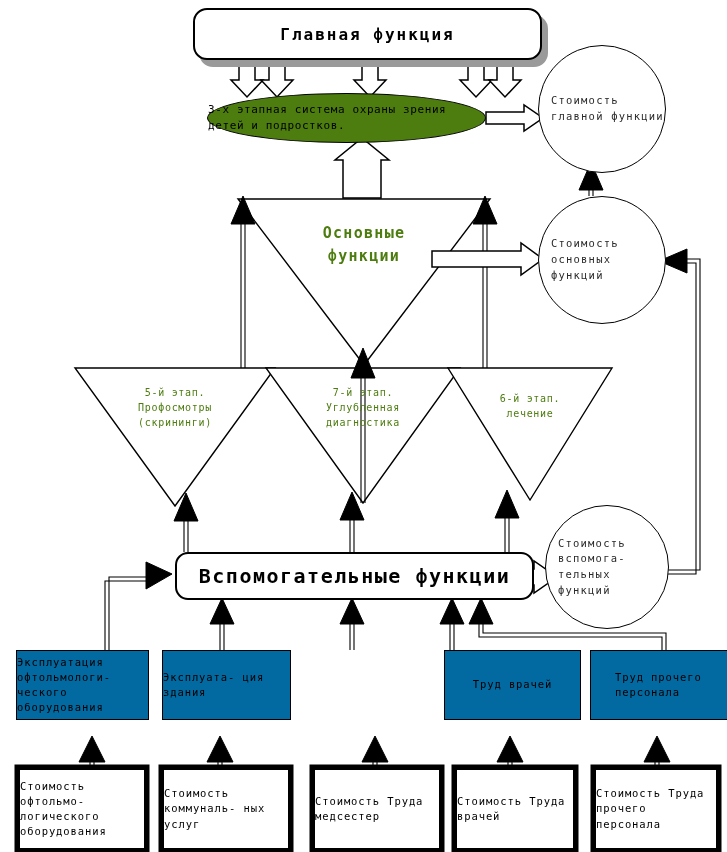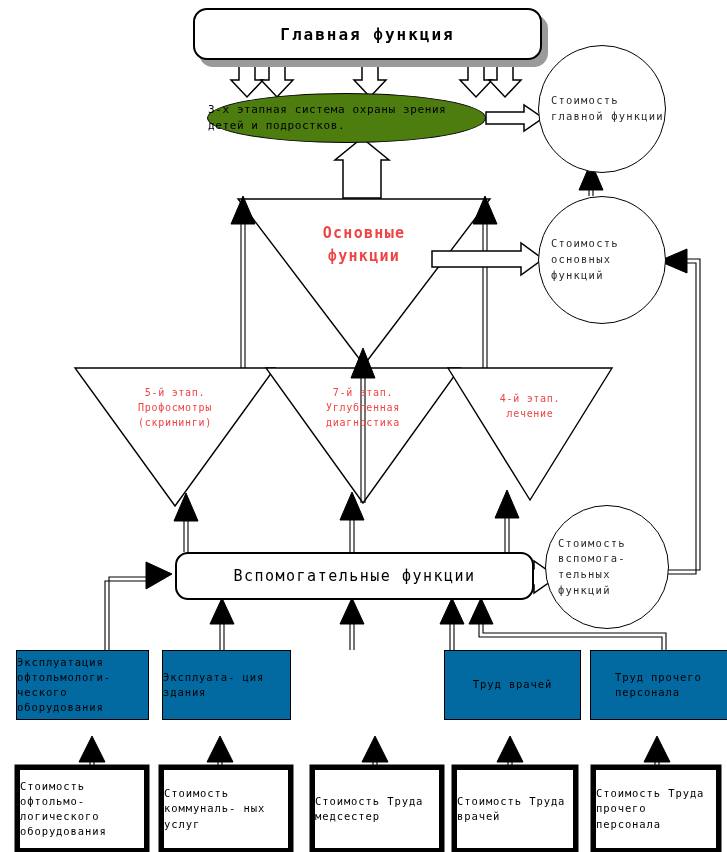--- a/index.html
+++ b/index.html
@@ -1,37 +1,37 @@
 <!DOCTYPE html>
 <html><head>
 <meta charset="utf-8">
 <style>
   html,body{margin:0;padding:0;background:#ffffff;}
   body{font-family:"DejaVu Sans Mono","Liberation Mono",monospace;}
   #stage{position:relative;width:727px;height:852px;background:#fff;overflow:hidden;}
   #svg-layer{position:absolute;left:0;top:0;width:727px;height:852px;}
-  .lbl{position:absolute;text-align:center;color:#ef4444;line-height:1.25;white-space:pre-line;
+  .lbl{position:absolute;text-align:center;color:#4d7c0f;line-height:1.25;white-space:pre-line;
        pointer-events:none;}
 
   
   .main-fn{
     position:absolute;left:193px;top:8px;width:345px;height:48px;
     border:2px solid #000;border-radius:14px;background:#fff;
     box-shadow:6px 7px 0 0 #9a9a9a;
     display:flex;align-items:center;justify-content:center;
   }
   .main-fn span{font-size:16px;letter-spacing:2px;font-weight:bold;}
 
   
   .aux-fn{
     position:absolute;left:175px;top:552px;width:355px;height:44px;
     border:2px solid #000;border-radius:13px;background:#fff;
     display:flex;align-items:center;justify-content:center;
   }
-  .aux-fn span{font-size:15px;letter-spacing:1.5px;font-weight:normal;}
+  .aux-fn span{font-size:20px;letter-spacing:1.5px;font-weight:bold;}
 
   
   .ellipse-3{
     position:absolute;left:207px;top:93px;width:277px;height:48px;
     border:1.5px solid #000;border-radius:50%/50%;background:#4d7c0f;
     display:flex;align-items:center;justify-content:center;
   }
   .ellipse-3 span{font-size:11px;line-height:1.45;letter-spacing:.6px;}
 
   
@@ -231,21 +231,21 @@
 
   <div class="lbl basic-lbl" style="left:264px;top:222px;width:200px;">Основные
 функции</div>
 
   <div class="lbl tri-lbl" style="left:105px;top:385px;width:140px;">5-й этап.
 Профосмотры
 (скрининги)</div>
   <div class="lbl tri-lbl" style="left:296px;top:385px;width:134px;">7-й этап.
 Углубленная
 диагностика</div>
-  <div class="lbl tri-lbl" style="left:470px;top:391px;width:120px;">4-й этап.
+  <div class="lbl tri-lbl" style="left:470px;top:391px;width:120px;">6-й этап.
 лечение</div>
 
   <div class="circ" id="circ-main">
     <span>Стоимость
 главной
 функции</span>
   </div>
   <div class="circ" id="circ-basic">
     <span>Стоимость
 основных

